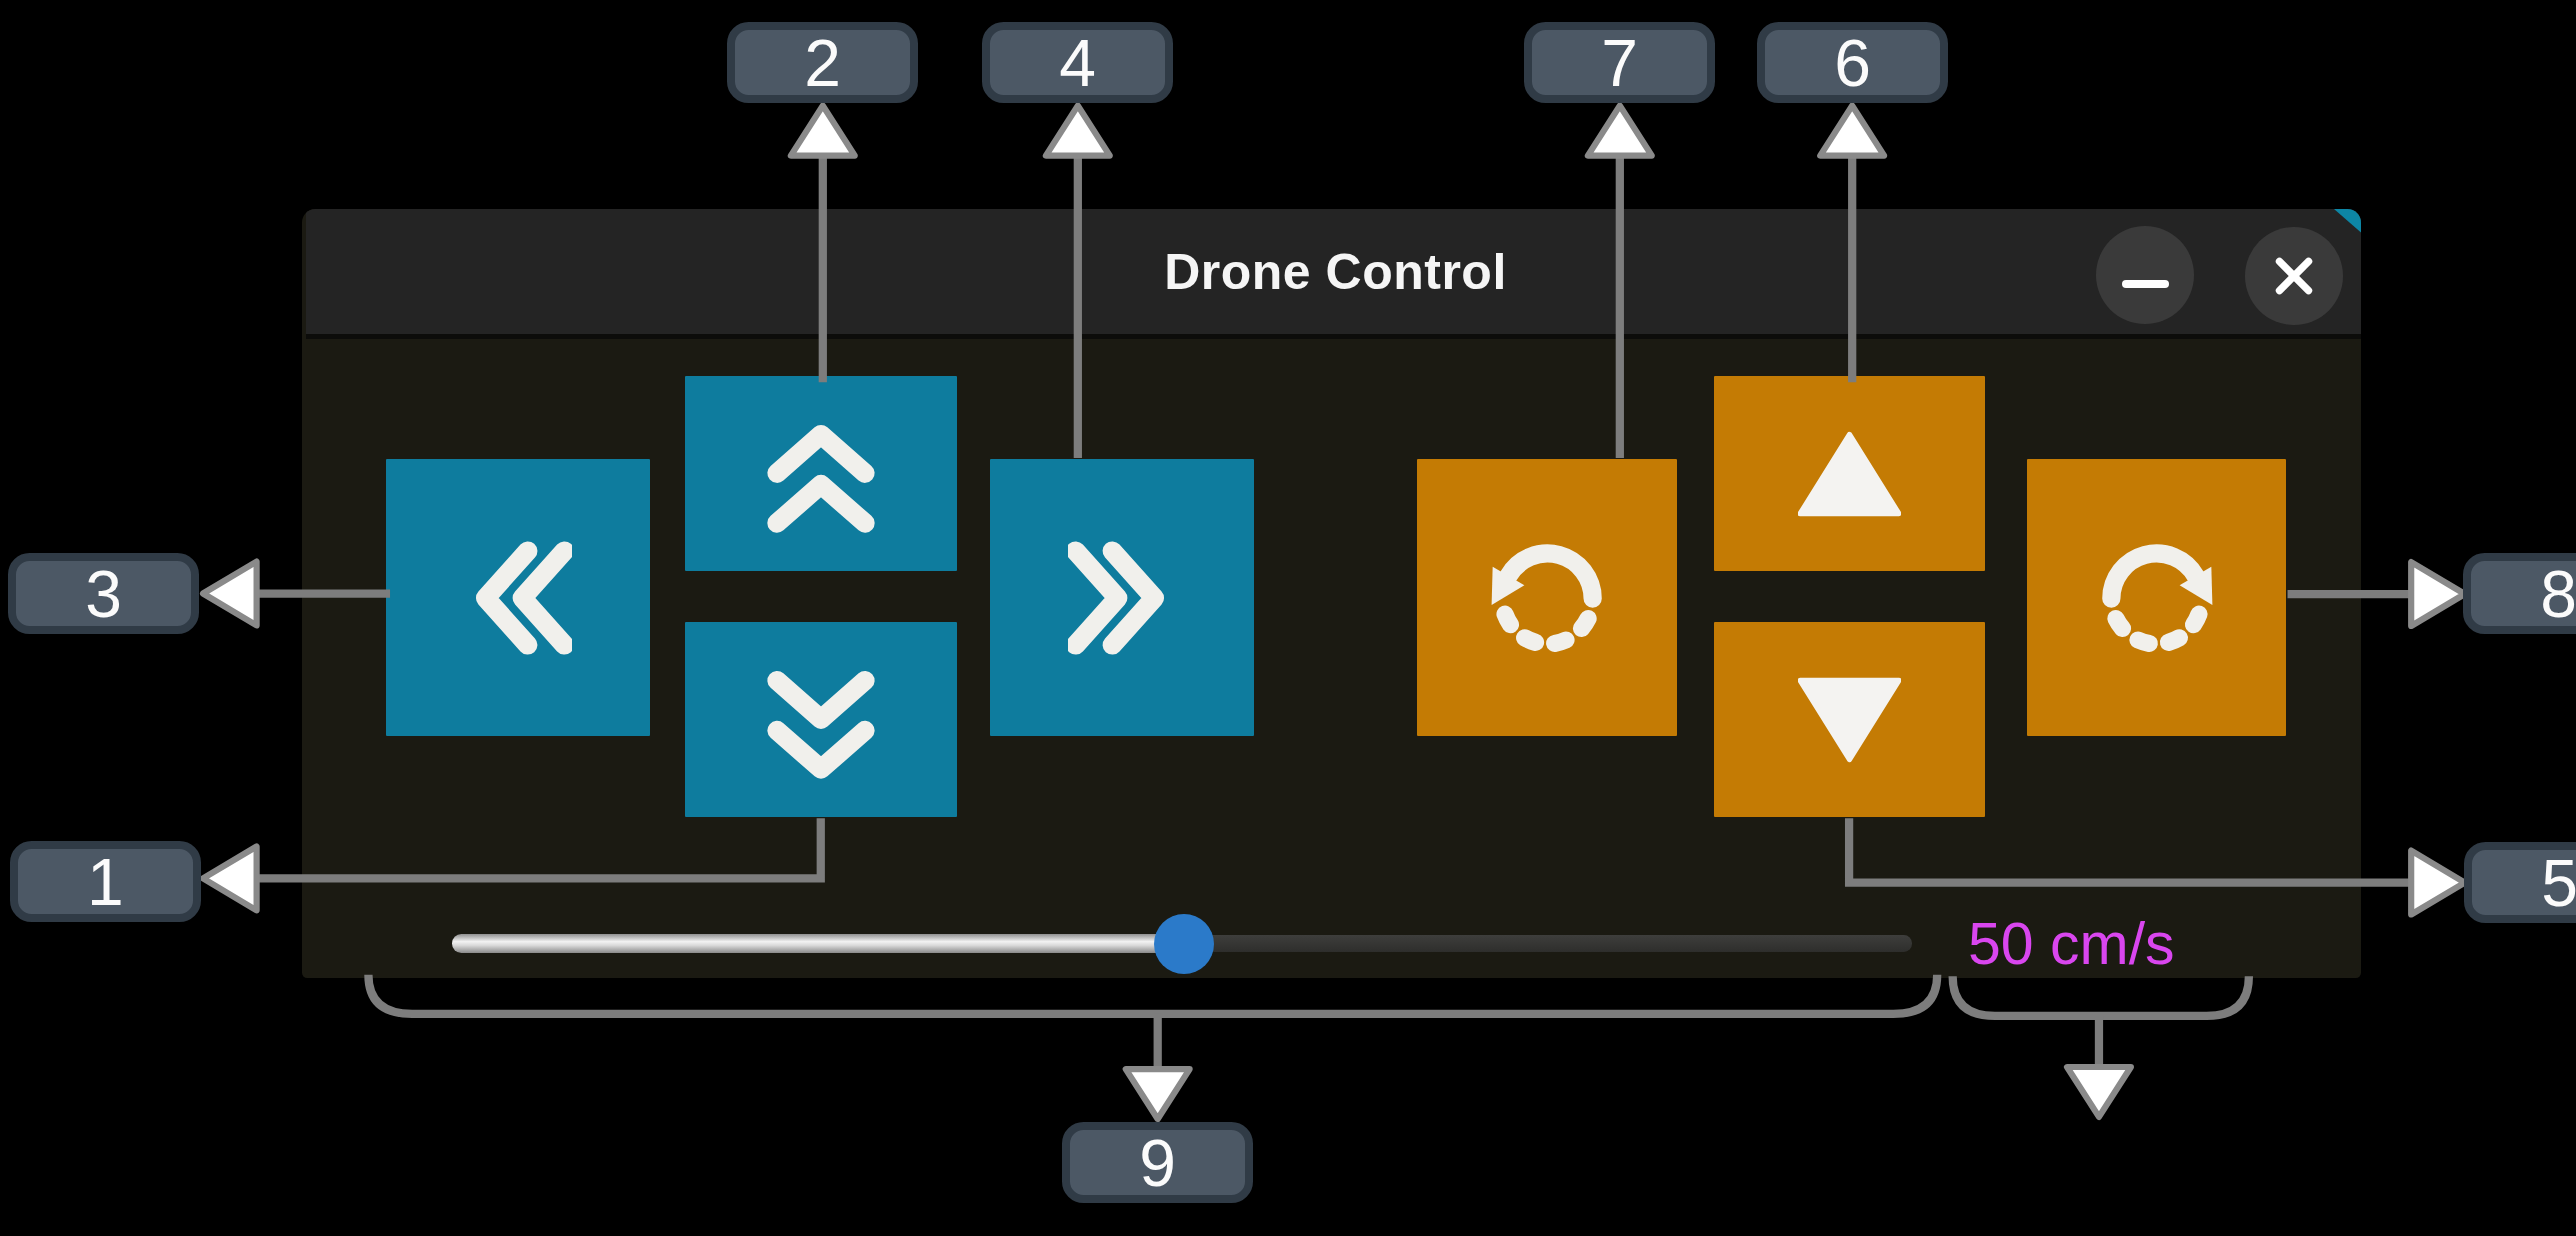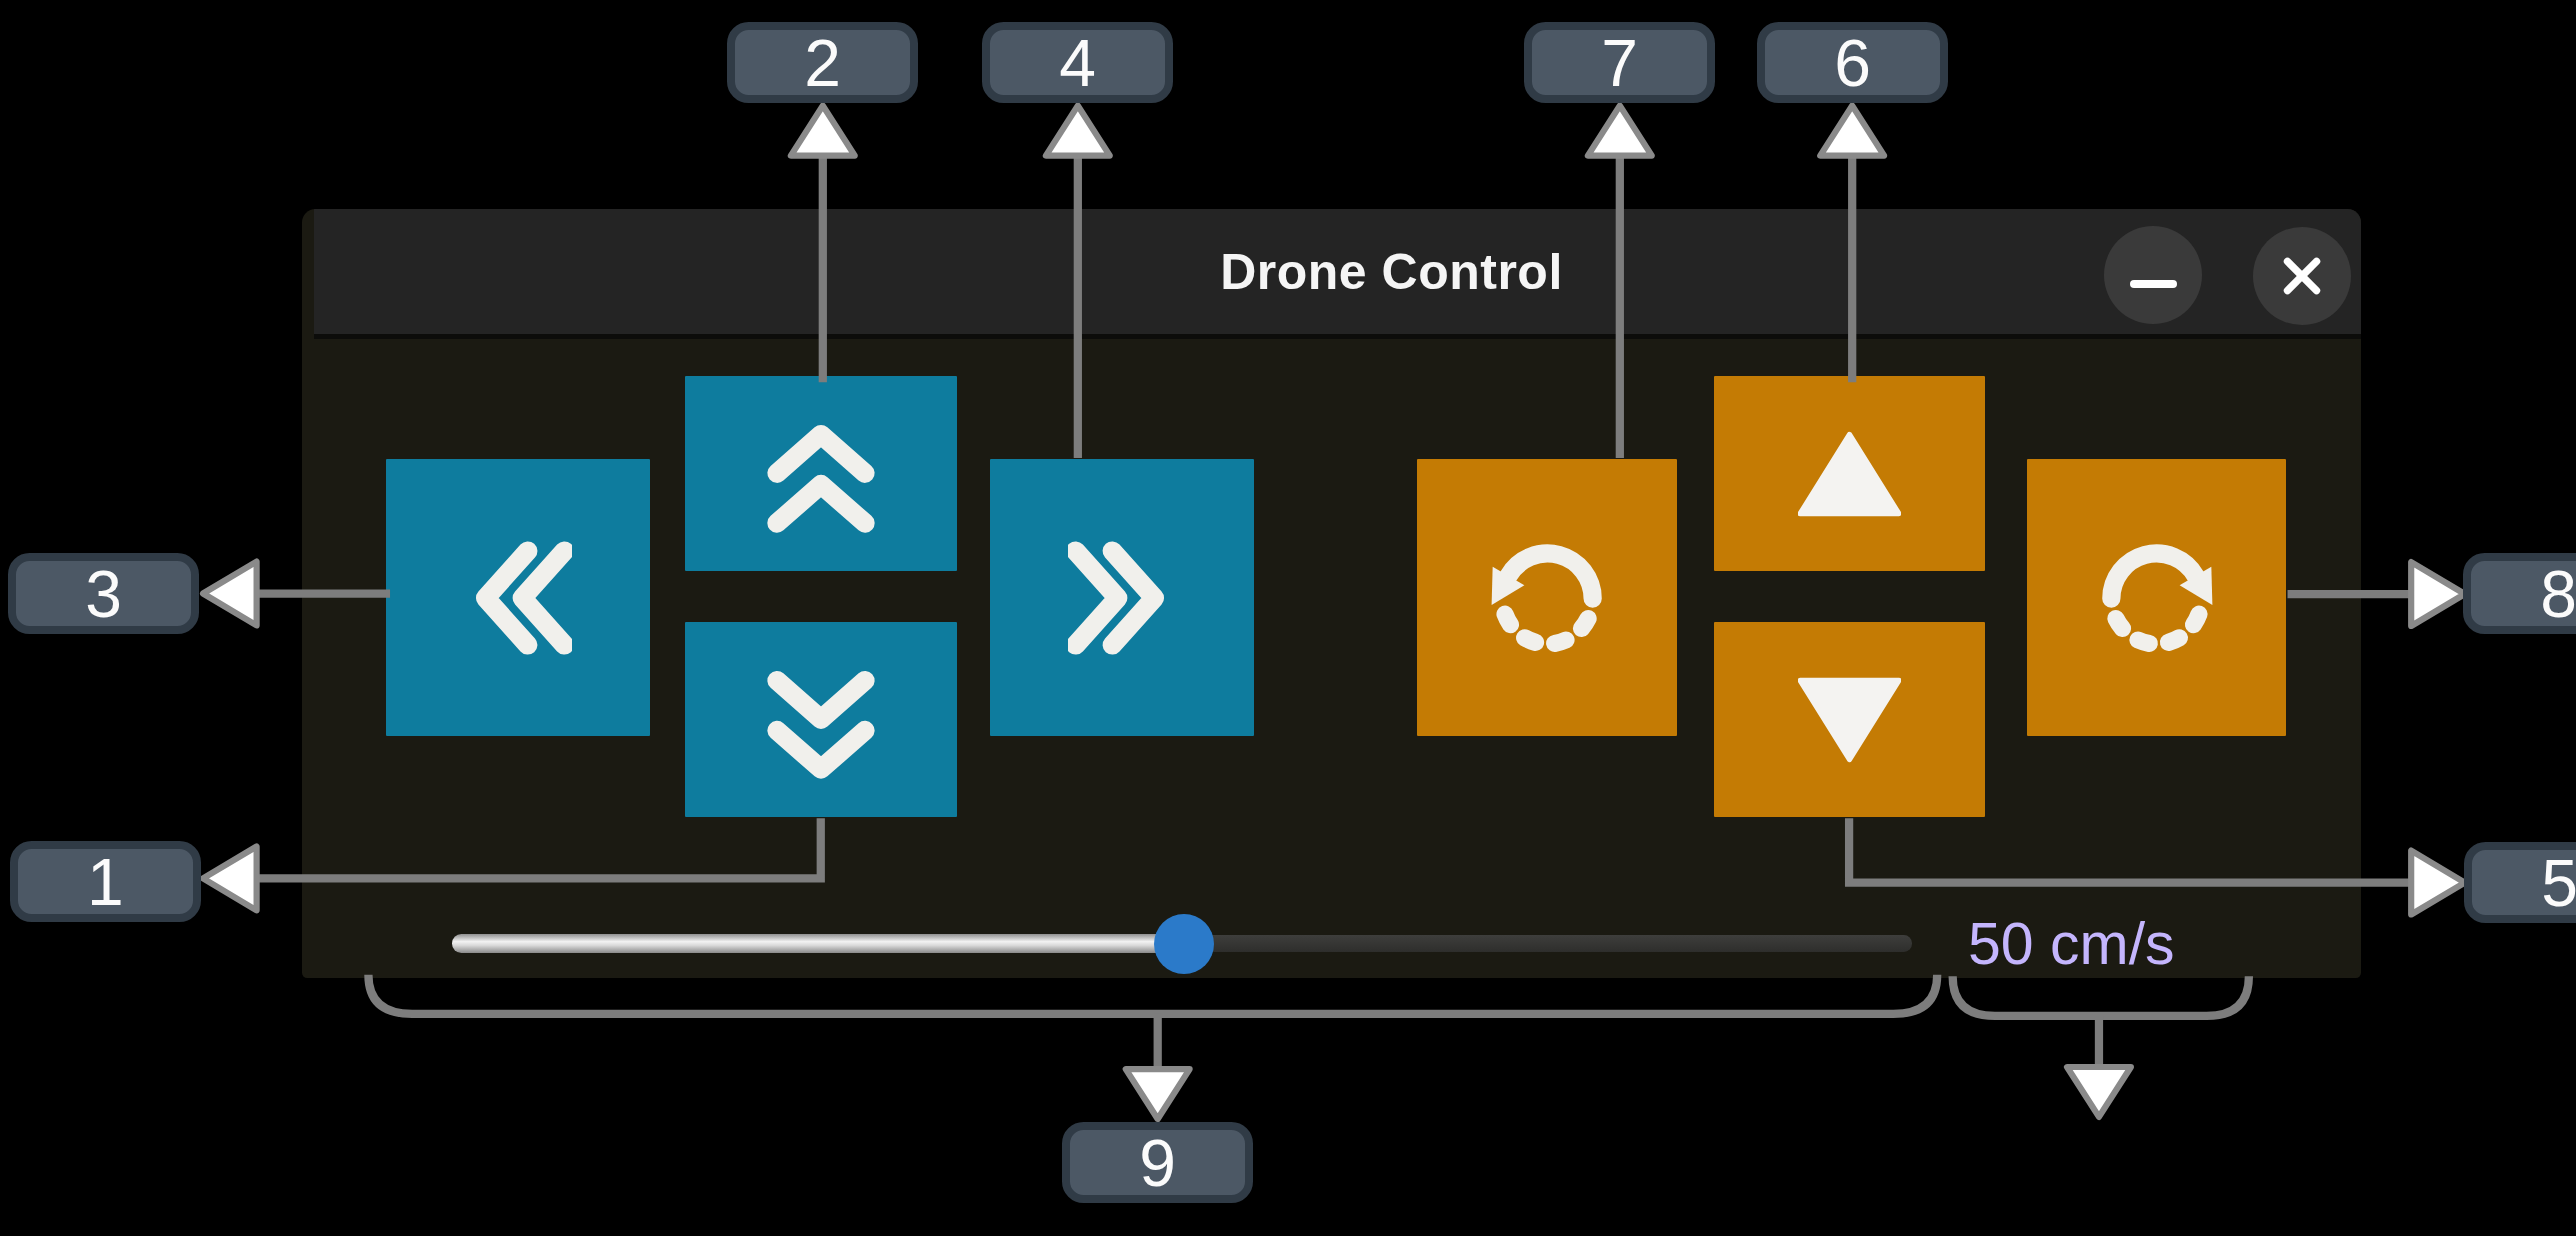--- a/index.html
+++ b/index.html
@@ -2,22 +2,22 @@
 <html style="font-size:8.2px"><head>
 <meta charset="utf-8">
 <style>
   html,body{margin:0;padding:0;background:#000;}
   .stage{position:relative;width:2658px;height:1237px;background:#000;overflow:hidden;
          font-family:"Liberation Sans","DejaVu Sans",sans-serif;}
 
   
   .window{position:absolute;left:302px;top:209px;width:2059px;height:769px;
           background:#1b1a12;border-radius:13.4px 13.4px 5.2px 5.2px;overflow:hidden;}
-  .titlebar{position:absolute;left:12px;top:0;width:100%;height:125px;background:#242424;
-            border-bottom:5.2px solid #0c0c0a;display:flex;align-items:center;justify-content:center;padding-left:48px;}
+  .titlebar{position:absolute;left:4px;top:0;width:100%;height:125px;background:#242424;
+            border-bottom:5.2px solid #0c0c0a;display:flex;align-items:center;justify-content:center;}
   .title{color:#f5f5f5;font-size:50px;font-weight:bold;letter-spacing:0.5px;}
   .tb-btn{position:absolute;width:98px;height:98px;border-radius:50%;background:#3a3a3a;
           border:none;padding:0;display:flex;align-items:center;justify-content:center;cursor:pointer;}
   .tb-btn.min{left:1790px;top:16.5px;}
   .tb-btn.close{left:1939px;top:17.5px;}
   .min-glyph{display:block;width:47px;height:8.2px;border-radius:4.1px;background:#ffffff;margin-top:19.6px;}
   .corner-accent{position:absolute;right:0;top:0;width:0;height:0;
                  border-top:27px solid #0d86a5;border-left:31px solid transparent;}
 
   
@@ -27,21 +27,21 @@
   .pad-btn.orange{background:#c47b04;}
   .pad-btn svg{display:block;}
 
   
   .track-fill{position:absolute;left:150px;top:725px;width:732px;height:18.5px;border-radius:9.3px 0 0 9.3px;
               background:linear-gradient(180deg,#8f8f8f 0%,#f2f2f2 40%,#d9d9d9 60%,#8a8a8a 100%);}
   .track-rest{position:absolute;left:882px;top:726px;width:728px;height:16.5px;border-radius:0 8.2px 8.2px 0;
               background:linear-gradient(180deg,#3e3e3c 0%,#2e2e2c 100%);}
   .handle{position:absolute;left:852px;top:705px;width:60px;height:60px;border-radius:50%;
           background:#2b7ac9;cursor:pointer;}
-  .speed-label{position:absolute;left:1666px;top:704px;color:#c4b5fd;font-size:59px;line-height:62px;
+  .speed-label{position:absolute;left:1666px;top:704px;color:#d946ef;font-size:59px;line-height:62px;
                white-space:nowrap;}
 
   
   .badge{position:absolute;width:191px;height:81px;box-sizing:border-box;
          background:#4c5865;border:8.8px solid #303b46;border-radius:21.6px;
          display:flex;align-items:center;justify-content:center;
          color:#fbfbfb;font-size:66px;}
   .overlay{position:absolute;left:0;top:0;width:2658px;height:1237px;pointer-events:none;}
 </style>
 </head>

